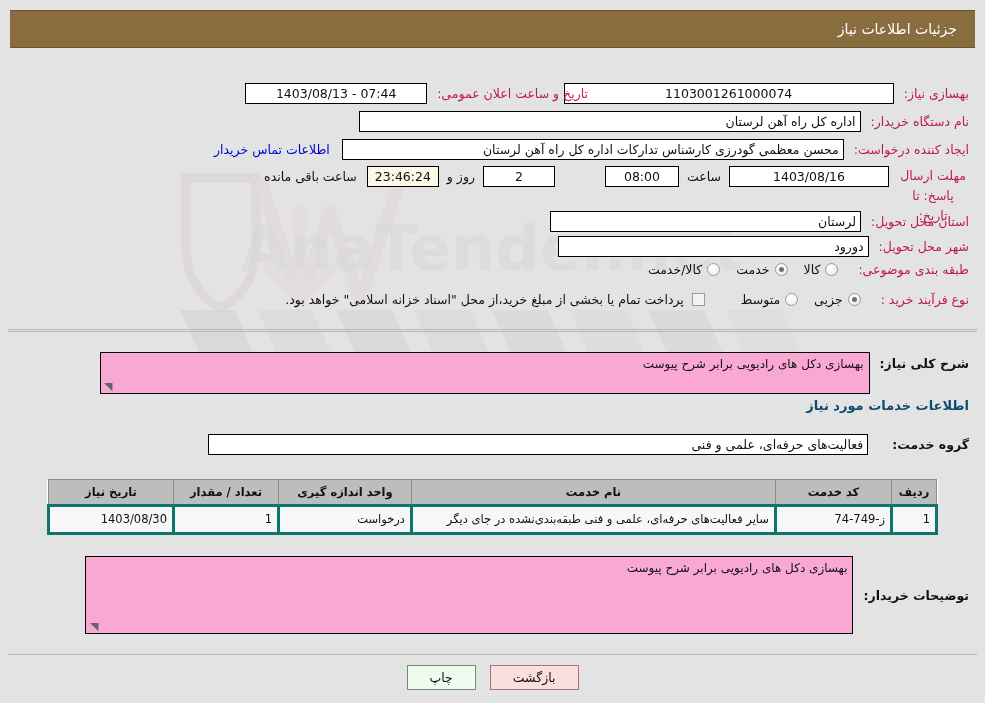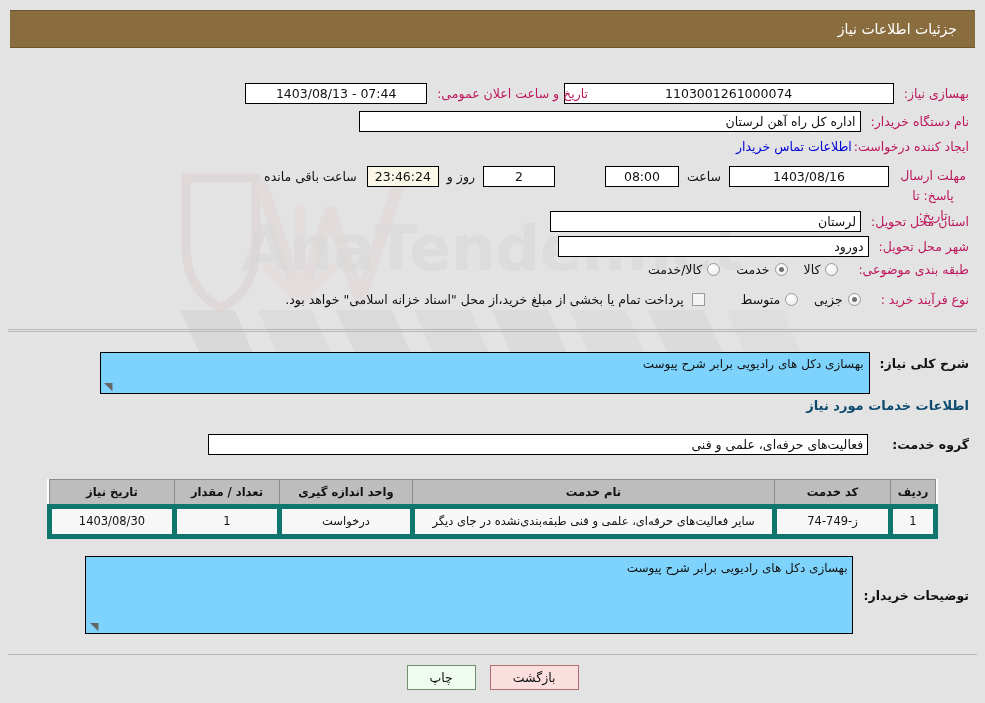--- a/index.html
+++ b/index.html
@@ -142,21 +142,21 @@
     position: absolute;
     font-size: 13px;
     font-weight: bold;
     color: #0c4a6e;
     z-index: 2;
   }
   .bold-lbl { font-weight: bold; font-size: 12.5px; color: #111; }
 
   
   .ta {
-    background: #7dd3fc;
+    background: #f9a8d4;
     border: 1px solid #000000;
     box-sizing: border-box;
     font-size: 12px;
     color: #111;
     padding: 3px 5px 0 5px;
     position: relative;
     overflow: hidden;
     line-height: 16px;
   }
   .ta .grip {
@@ -181,24 +181,23 @@
     border: 1px solid #8c8c8c;
     color: #111;
     font-weight: bold;
     font-size: 11.5px;
     padding: 5px 4px;
     text-align: center;
     line-height: 14px;
   }
   table.grid td {
     background: #f7f7f7;
-    border: 5px solid #0f766e;
+    border: 3px solid #0f766e;
     color: #111;
     padding: 5px 5px;
-    text-align: center;
     font-size: 11.5px;
     line-height: 15px;
   }
 
   
   .footbar {
     position: absolute;
     left: 0; right: 0;
     top: 652px;
     height: 50px;
@@ -258,21 +257,22 @@
     <div class="fld c" style="width:182px; margin-right:10px;">07:44 - 1403/08/13</div>
   </div>
 
   <div class="row" style="top:111px; right:16px;">
     <span class="lbl">نام دستگاه خریدار:</span>
     <div class="fld r" style="width:502px; margin-right:10px;">اداره کل راه آهن لرستان</div>
   </div>
 
   <div class="row" style="top:139px; right:16px;">
     <span class="lbl">ایجاد کننده درخواست:</span>
-    <a class="link" style="margin-right:2px;">اطلاعات تماس خریدار</a>
+    <div class="fld r" style="width:502px; margin-right:10px;">محسن معظمی گودرزی کارشناس تدارکات اداره کل راه آهن لرستان</div>
+    <a class="link" style="margin-right:12px;">اطلاعات تماس خریدار</a>
   </div>
 
   <div class="row" style="top:166px; right:16px; align-items:flex-start;">
     <span class="lbl two-line" style="width:72px; display:inline-block;">مهلت ارسال پاسخ: تا تاریخ:</span>
     <div class="fld c" style="width:160px; margin-right:8px;">1403/08/16</div>
     <span class="plain" style="margin:3px 8px 0 8px;">ساعت</span>
     <div class="fld c" style="width:74px;">08:00</div>
     <div class="fld c" style="width:72px; margin-right:50px;">2</div>
     <span class="plain" style="margin:3px 8px 0 8px;">روز و</span>
     <div class="fld c cream" style="width:72px;">23:46:24</div>

